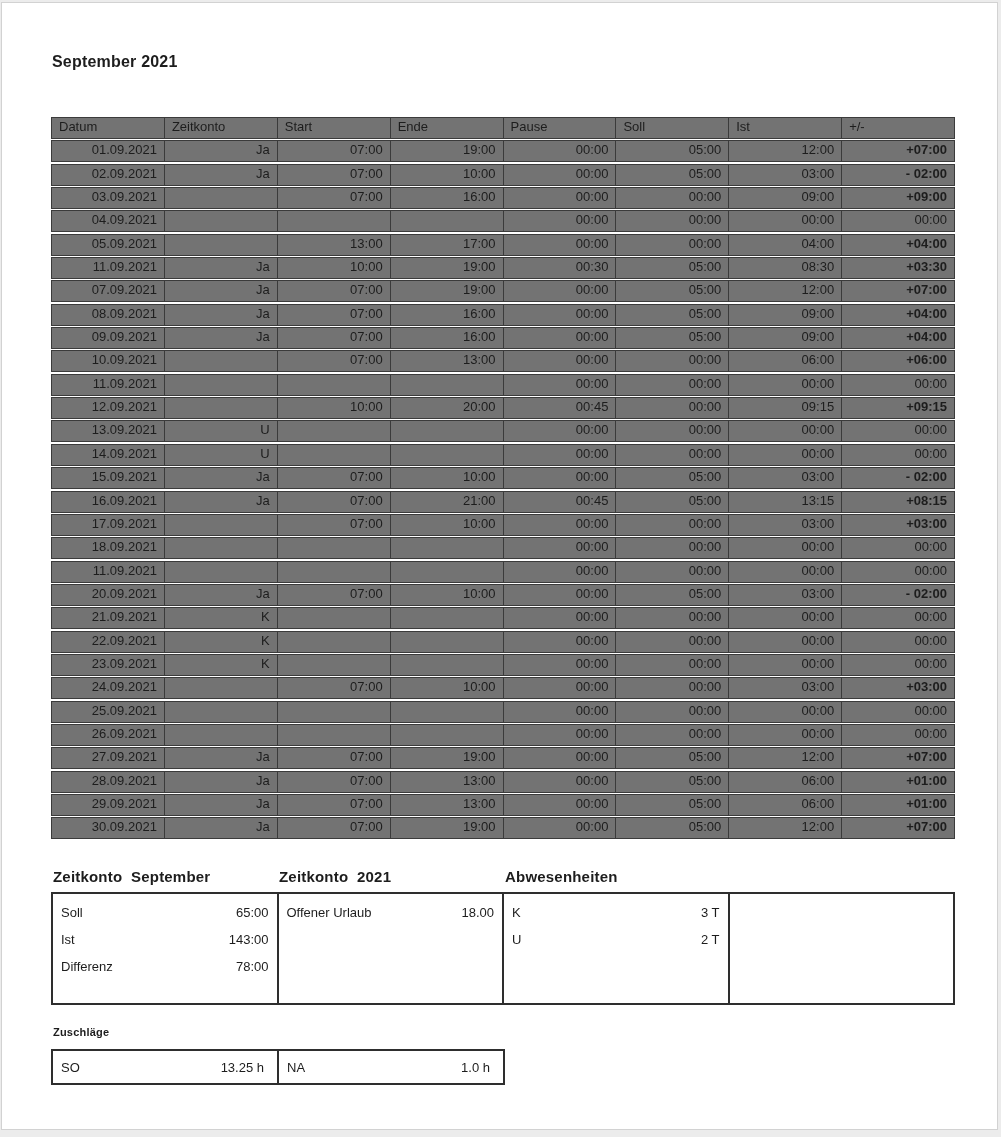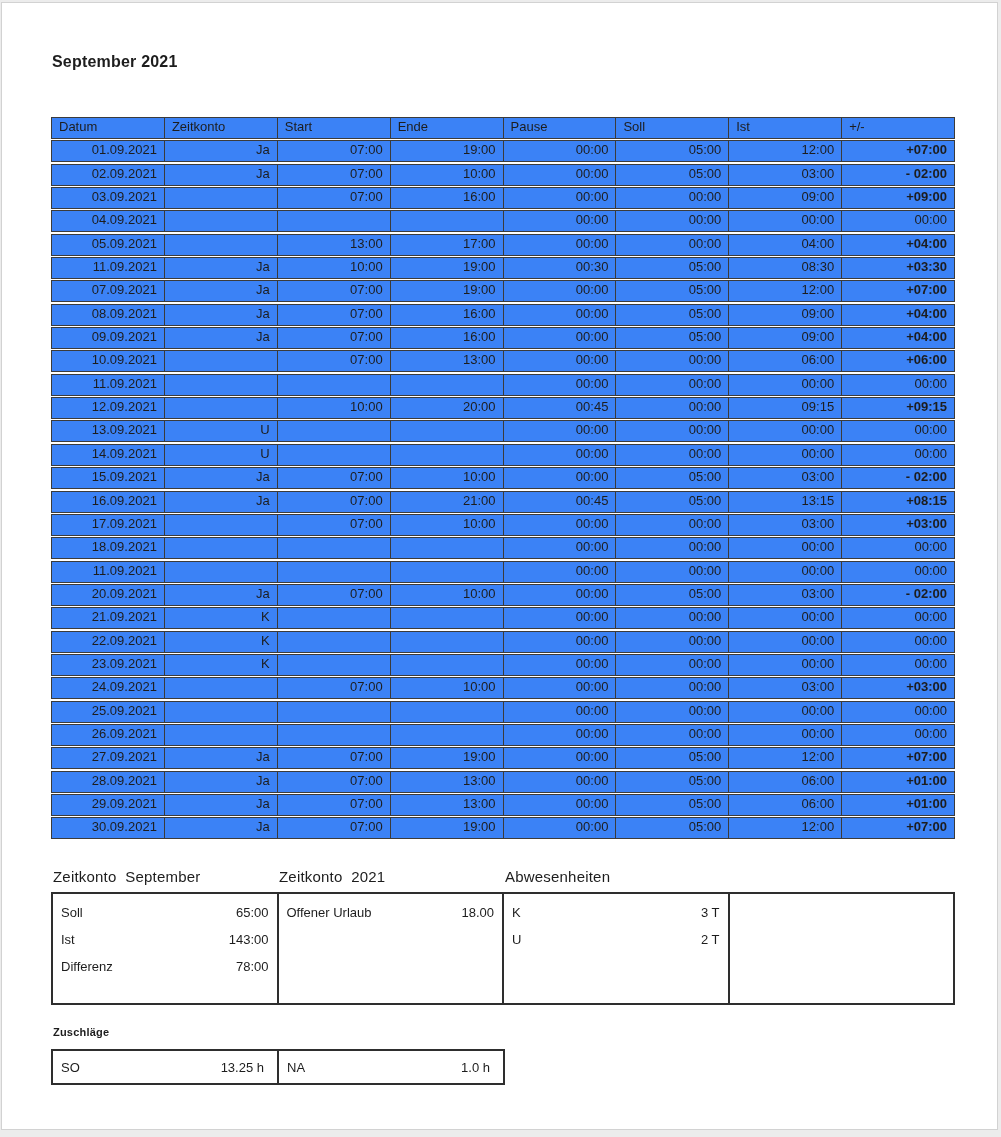--- a/index.html
+++ b/index.html
@@ -21,37 +21,37 @@
   .doc-title {
     position:absolute; left:50px; top:46px;
     font-size:16px; font-weight:bold; line-height:26px;
     letter-spacing:0.2px;
   }
   
   .timesheet { position:absolute; left:49px; top:114px; width:904px; }
   .trow {
     display:flex; box-sizing:border-box;
     height:22px; margin-bottom:1.35px;
-    border:1.5px solid #3b3b3b; background:#3b82f6;
+    border:1.5px solid #3b3b3b; background:#737373;
   }
   .tcell {
     flex:1 1 0; box-sizing:border-box;
     border-left:1.4px solid #3b3b3b;
     padding:0 7px; font-size:13px; line-height:18.5px;
     text-align:right; overflow:hidden; white-space:nowrap;
   }
   .tcell:first-child { border-left:none; }
   .thead .tcell { text-align:left; }
   .bold { font-weight:bold; }
   
   .summary-headings {
     position:absolute; left:49px; top:865px; width:904px; display:flex;
   }
   .sheading {
-    flex:1 1 0; font-size:15px; font-weight:normal;
+    flex:1 1 0; font-size:15px; font-weight:bold;
     white-space:pre; padding-left:2px; letter-spacing:0.2px;
   }
   .summary-boxes {
     position:absolute; left:49px; top:889px; width:904px; height:113px;
     display:flex; box-sizing:border-box;
   }
   .sbox {
     flex:1 1 0; box-sizing:border-box;
     border:2px solid #2e2e2e; padding:5px 8px 0 8px; background:#fff;
   }

